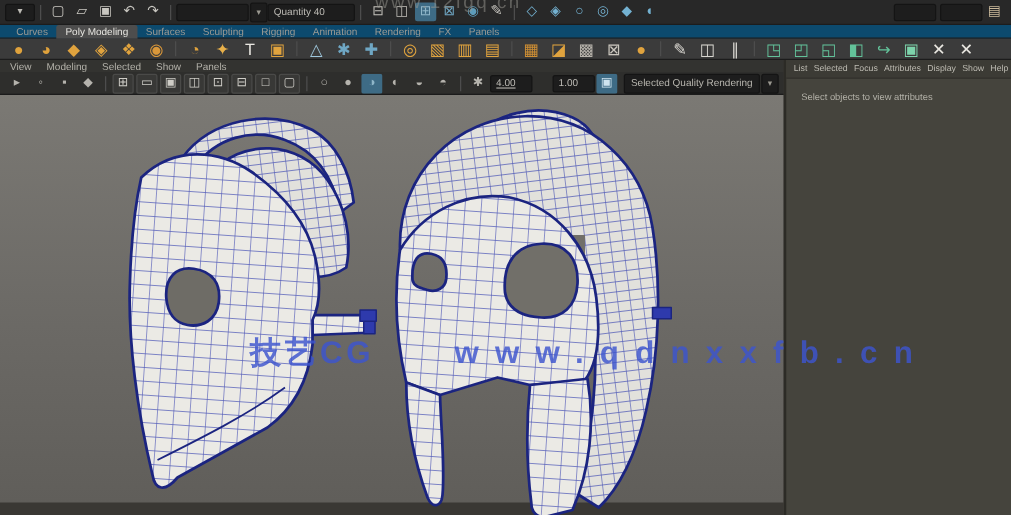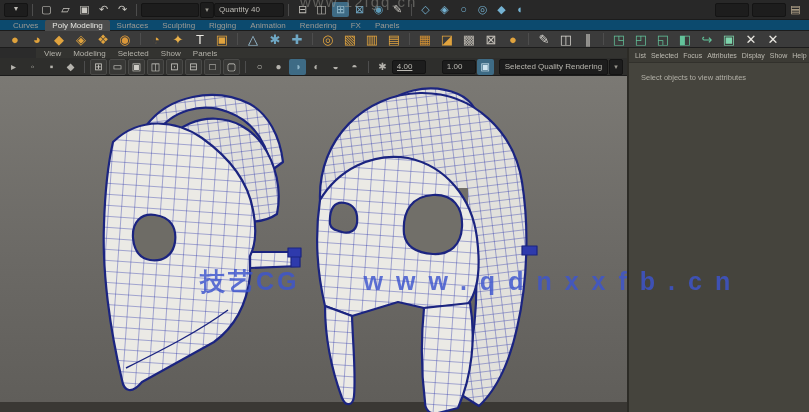--- a/index.html
+++ b/index.html
@@ -3,21 +3,21 @@
 <meta charset="utf-8">
 <style>
   html,body{margin:0;padding:0;background:#1e1e1e;}
   .app{position:relative;width:809px;height:412px;overflow:hidden;
        font-family:"Liberation Sans",sans-serif;background:#2b2b2b;user-select:none;}
   
   .row{position:absolute;left:0;display:flex;align-items:center;box-sizing:border-box;}
   #status-bar{top:0;width:809px;height:20px;background:#282828;border-bottom:1px solid #1c1c1c;padding:0 4px;}
   #shelf-tabs{top:20px;width:809px;height:11px;background:#0c4a6e;border-bottom:1px solid #1c1c1c;padding:0 6px;}
   #shelf-icons{top:31px;width:809px;height:17px;background:#3b3b3b;border-bottom:1px solid #1c1c1c;padding:0 4px;}
-  #vpbar-menus{top:48px;width:627px;height:10px;background:#333330;padding:0 8px;margin-left:36px;}
+  #vpbar-menus{top:48px;width:627px;height:10px;background:#333330;padding:0 8px;}
   #vpbar-icons{top:58px;width:627px;height:18px;background:#2e2e2c;border-bottom:1px solid #1b1b1b;padding:0 4px;}
   
   #viewport{position:absolute;top:76px;left:0;width:627px;height:336px;
             background:linear-gradient(#7b7974,#6b6965 55%,#605e5a 97%);}
   #vp-bottom-strip{position:absolute;left:0;bottom:0;width:627px;height:10px;background:#3a3834;}
   #vp-svg{position:absolute;top:0;left:0;}
   #watermark{position:absolute;top:189px;left:200px;font-size:25px;font-weight:bold;
              color:#3d55cf;opacity:.82;white-space:nowrap;z-index:5;}
   #watermark .cnpart{letter-spacing:3px;margin-right:24px;}
   #watermark .urlpart{letter-spacing:13px;margin-left:40px;}

